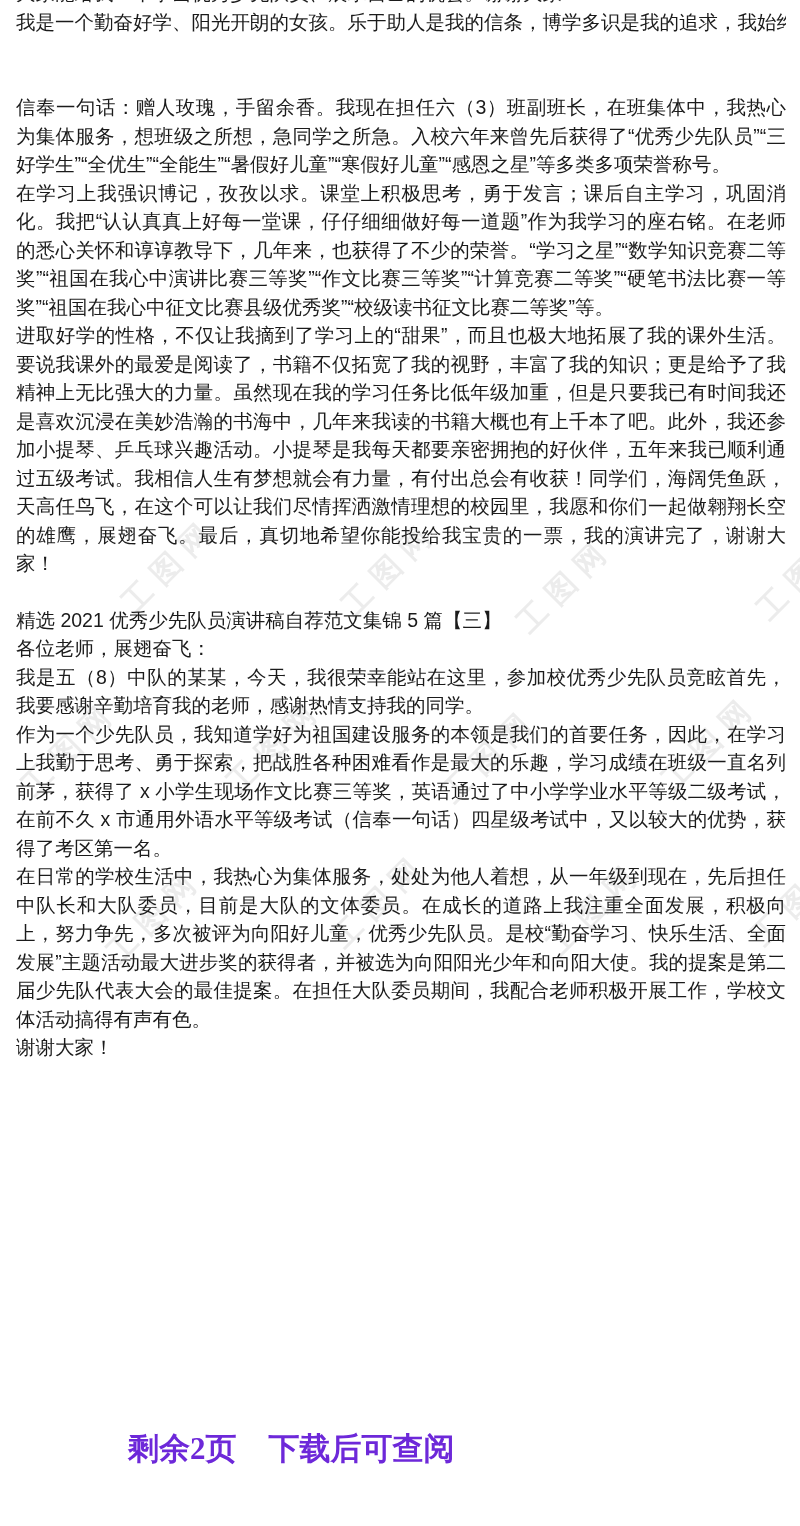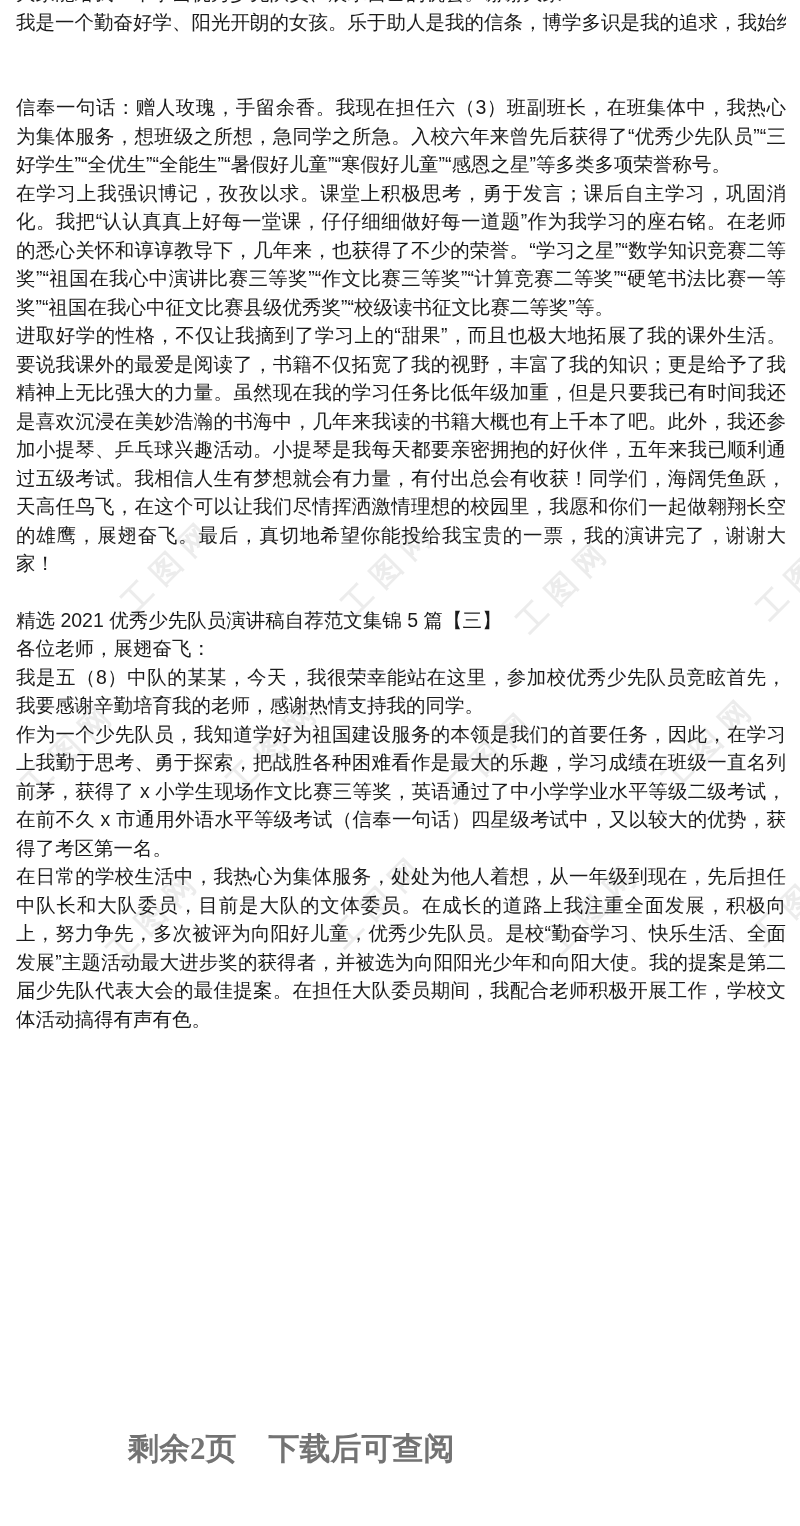--- a/index.html
+++ b/index.html
@@ -72,19 +72,20 @@
     <div class="sp-2lines"></div>
     <p>信奉一句话：赠人玫瑰，手留余香。我现在担任六（3）班副班长，在班集体中，我热心为集体服务，想班级之所想，急同学之所急。入校六年来曾先后获得了“优秀少先队员”“三好学生”“全优生”“全能生”“暑假好儿童”“寒假好儿童”“感恩之星”等多类多项荣誉称号。</p>
     <p>在学习上我强识博记，孜孜以求。课堂上积极思考，勇于发言；课后自主学习，巩固消化。我把“认认真真上好每一堂课，仔仔细细做好每一道题”作为我学习的座右铭。在老师的悉心关怀和谆谆教导下，几年来，也获得了不少的荣誉。“学习之星”“数学知识竞赛二等奖”“祖国在我心中演讲比赛三等奖”“作文比赛三等奖”“计算竞赛二等奖”“硬笔书法比赛一等奖”“祖国在我心中征文比赛县级优秀奖”“校级读书征文比赛二等奖”等。</p>
     <p>进取好学的性格，不仅让我摘到了学习上的“甜果”，而且也极大地拓展了我的课外生活。要说我课外的最爱是阅读了，书籍不仅拓宽了我的视野，丰富了我的知识；更是给予了我精神上无比强大的力量。虽然现在我的学习任务比低年级加重，但是只要我已有时间我还是喜欢沉浸在美妙浩瀚的书海中，几年来我读的书籍大概也有上千本了吧。此外，我还参加小提琴、乒乓球兴趣活动。小提琴是我每天都要亲密拥抱的好伙伴，五年来我已顺利通过五级考试。我相信人生有梦想就会有力量，有付出总会有收获！同学们，海阔凭鱼跃，天高任鸟飞，在这个可以让我们尽情挥洒激情理想的校园里，我愿和你们一起做翱翔长空的雄鹰，展翅奋飞。最后，真切地希望你能投给我宝贵的一票，我的演讲完了，谢谢大家！</p>
     <div class="sp-1line"></div>
     <p>精选 2021 优秀少先队员演讲稿自荐范文集锦 5 篇【三】</p>
     <p>各位老师，展翅奋飞：</p>
     <p>我是五（8）中队的某某，今天，我很荣幸能站在这里，参加校优秀少先队员竞眩首先，我要感谢辛勤培育我的老师，感谢热情支持我的同学。</p>
     <p>作为一个少先队员，我知道学好为祖国建设服务的本领是我们的首要任务，因此，在学习上我勤于思考、勇于探索，把战胜各种困难看作是最大的乐趣，学习成绩在班级一直名列前茅，获得了 x 小学生现场作文比赛三等奖，英语通过了中小学学业水平等级二级考试，在前不久 x 市通用外语水平等级考试（信奉一句话）四星级考试中，又以较大的优势，获得了考区第一名。</p>
     <p>在日常的学校生活中，我热心为集体服务，处处为他人着想，从一年级到现在，先后担任中队长和大队委员，目前是大队的文体委员。在成长的道路上我注重全面发展，积极向上，努力争先，多次被评为向阳好儿童，优秀少先队员。是校“勤奋学习、快乐生活、全面发展”主题活动最大进步奖的获得者，并被选为向阳阳光少年和向阳大使。我的提案是第二届少先队代表大会的最佳提案。在担任大队委员期间，我配合老师积极开展工作，学校文体活动搞得有声有色。</p>
+    <p>谢谢大家！</p>
   </div>
 
-  <div class="footer" style="color: #737373; font-family: Liberation Serif, serif;">
+  <div class="footer" style="color: #6d28d9; font-family: Liberation Serif, serif;">
     <span>剩余2页</span><span class="footer-gap"></span><span>下载后可查阅</span>
   </div>
 
 </div>
 
 </body></html>

